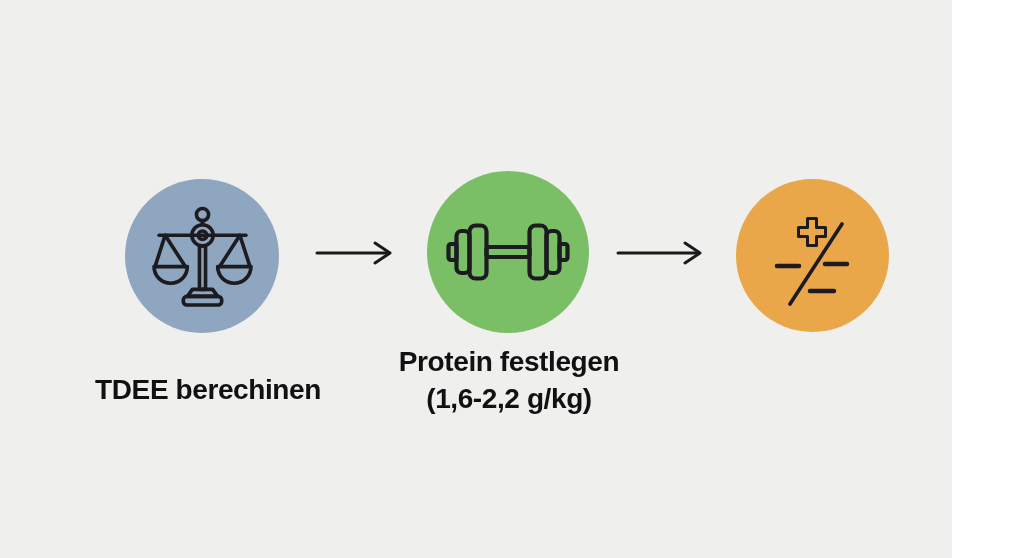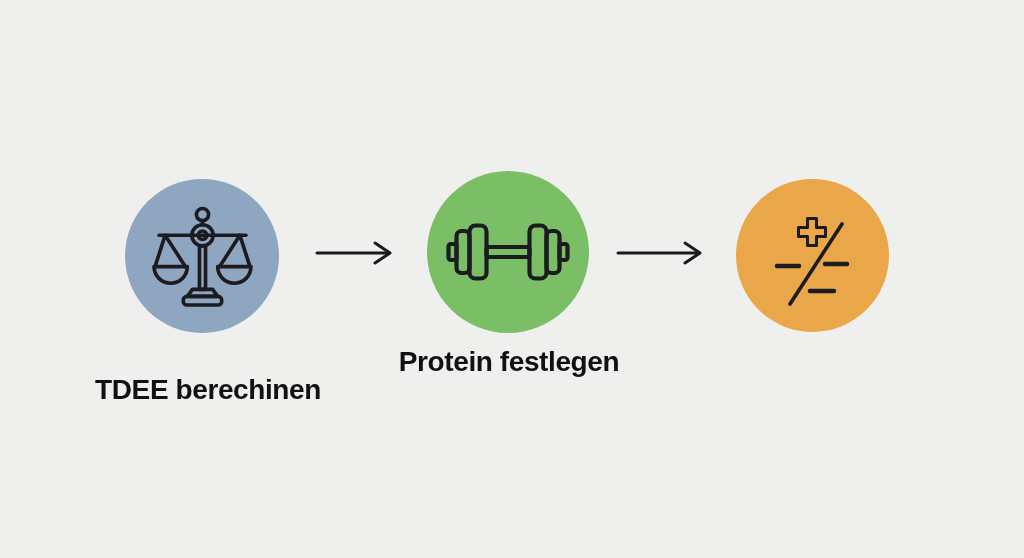--- a/index.html
+++ b/index.html
@@ -1,21 +1,22 @@
 <!DOCTYPE html>
 <html><head>
 <meta charset="utf-8">
 <style>
   html, body { margin: 0; padding: 0; }
   .stage {
     position: relative;
-    width: 1024px;
+    width: 936px;
     height: 558px;
     font-family: "Liberation Sans", sans-serif;
     overflow: hidden;
+    padding-left: 16px;
   }
   .circle {
     position: absolute;
     border-radius: 50%;
     display: flex;
     align-items: center;
     justify-content: center;
   }
   .circle svg { display: block; }
   .icon { display: flex; align-items: center; justify-content: center; }
@@ -83,20 +84,21 @@
         <rect x="23.5" y="2.5" width="17" height="53" rx="6"></rect>
         <rect x="40.5" y="24" width="43" height="10" rx="2.5"></rect>
         <rect x="83.5" y="2.5" width="17" height="53" rx="6"></rect>
         <rect x="100.5" y="8" width="13" height="42" rx="5"></rect>
         <rect x="113.5" y="21" width="8" height="16" rx="2.5"></rect>
       </svg>
     </span>
   </div>
   <div class="step-label" id="label-2" style="color: rgb(17, 17, 17);">
     <div>Protein festlegen</div>
+    <div>(1,6-2,2 g/kg)</div>
   </div>
 
   <div class="arrow" id="arrow-2" style="color: rgb(26, 26, 26);">
     <svg width="100" height="30" viewBox="0 0 100 30" stroke="currentColor" fill="none" stroke-width="3" stroke-linecap="round" stroke-linejoin="round">
       <line x1="10" y1="15" x2="91" y2="15"></line>
       <path d="M77,5 L92,15 L77,25"></path>
     </svg>
   </div>
 
   <div class="circle" id="circle-3" style="background: rgb(233, 167, 74);">

